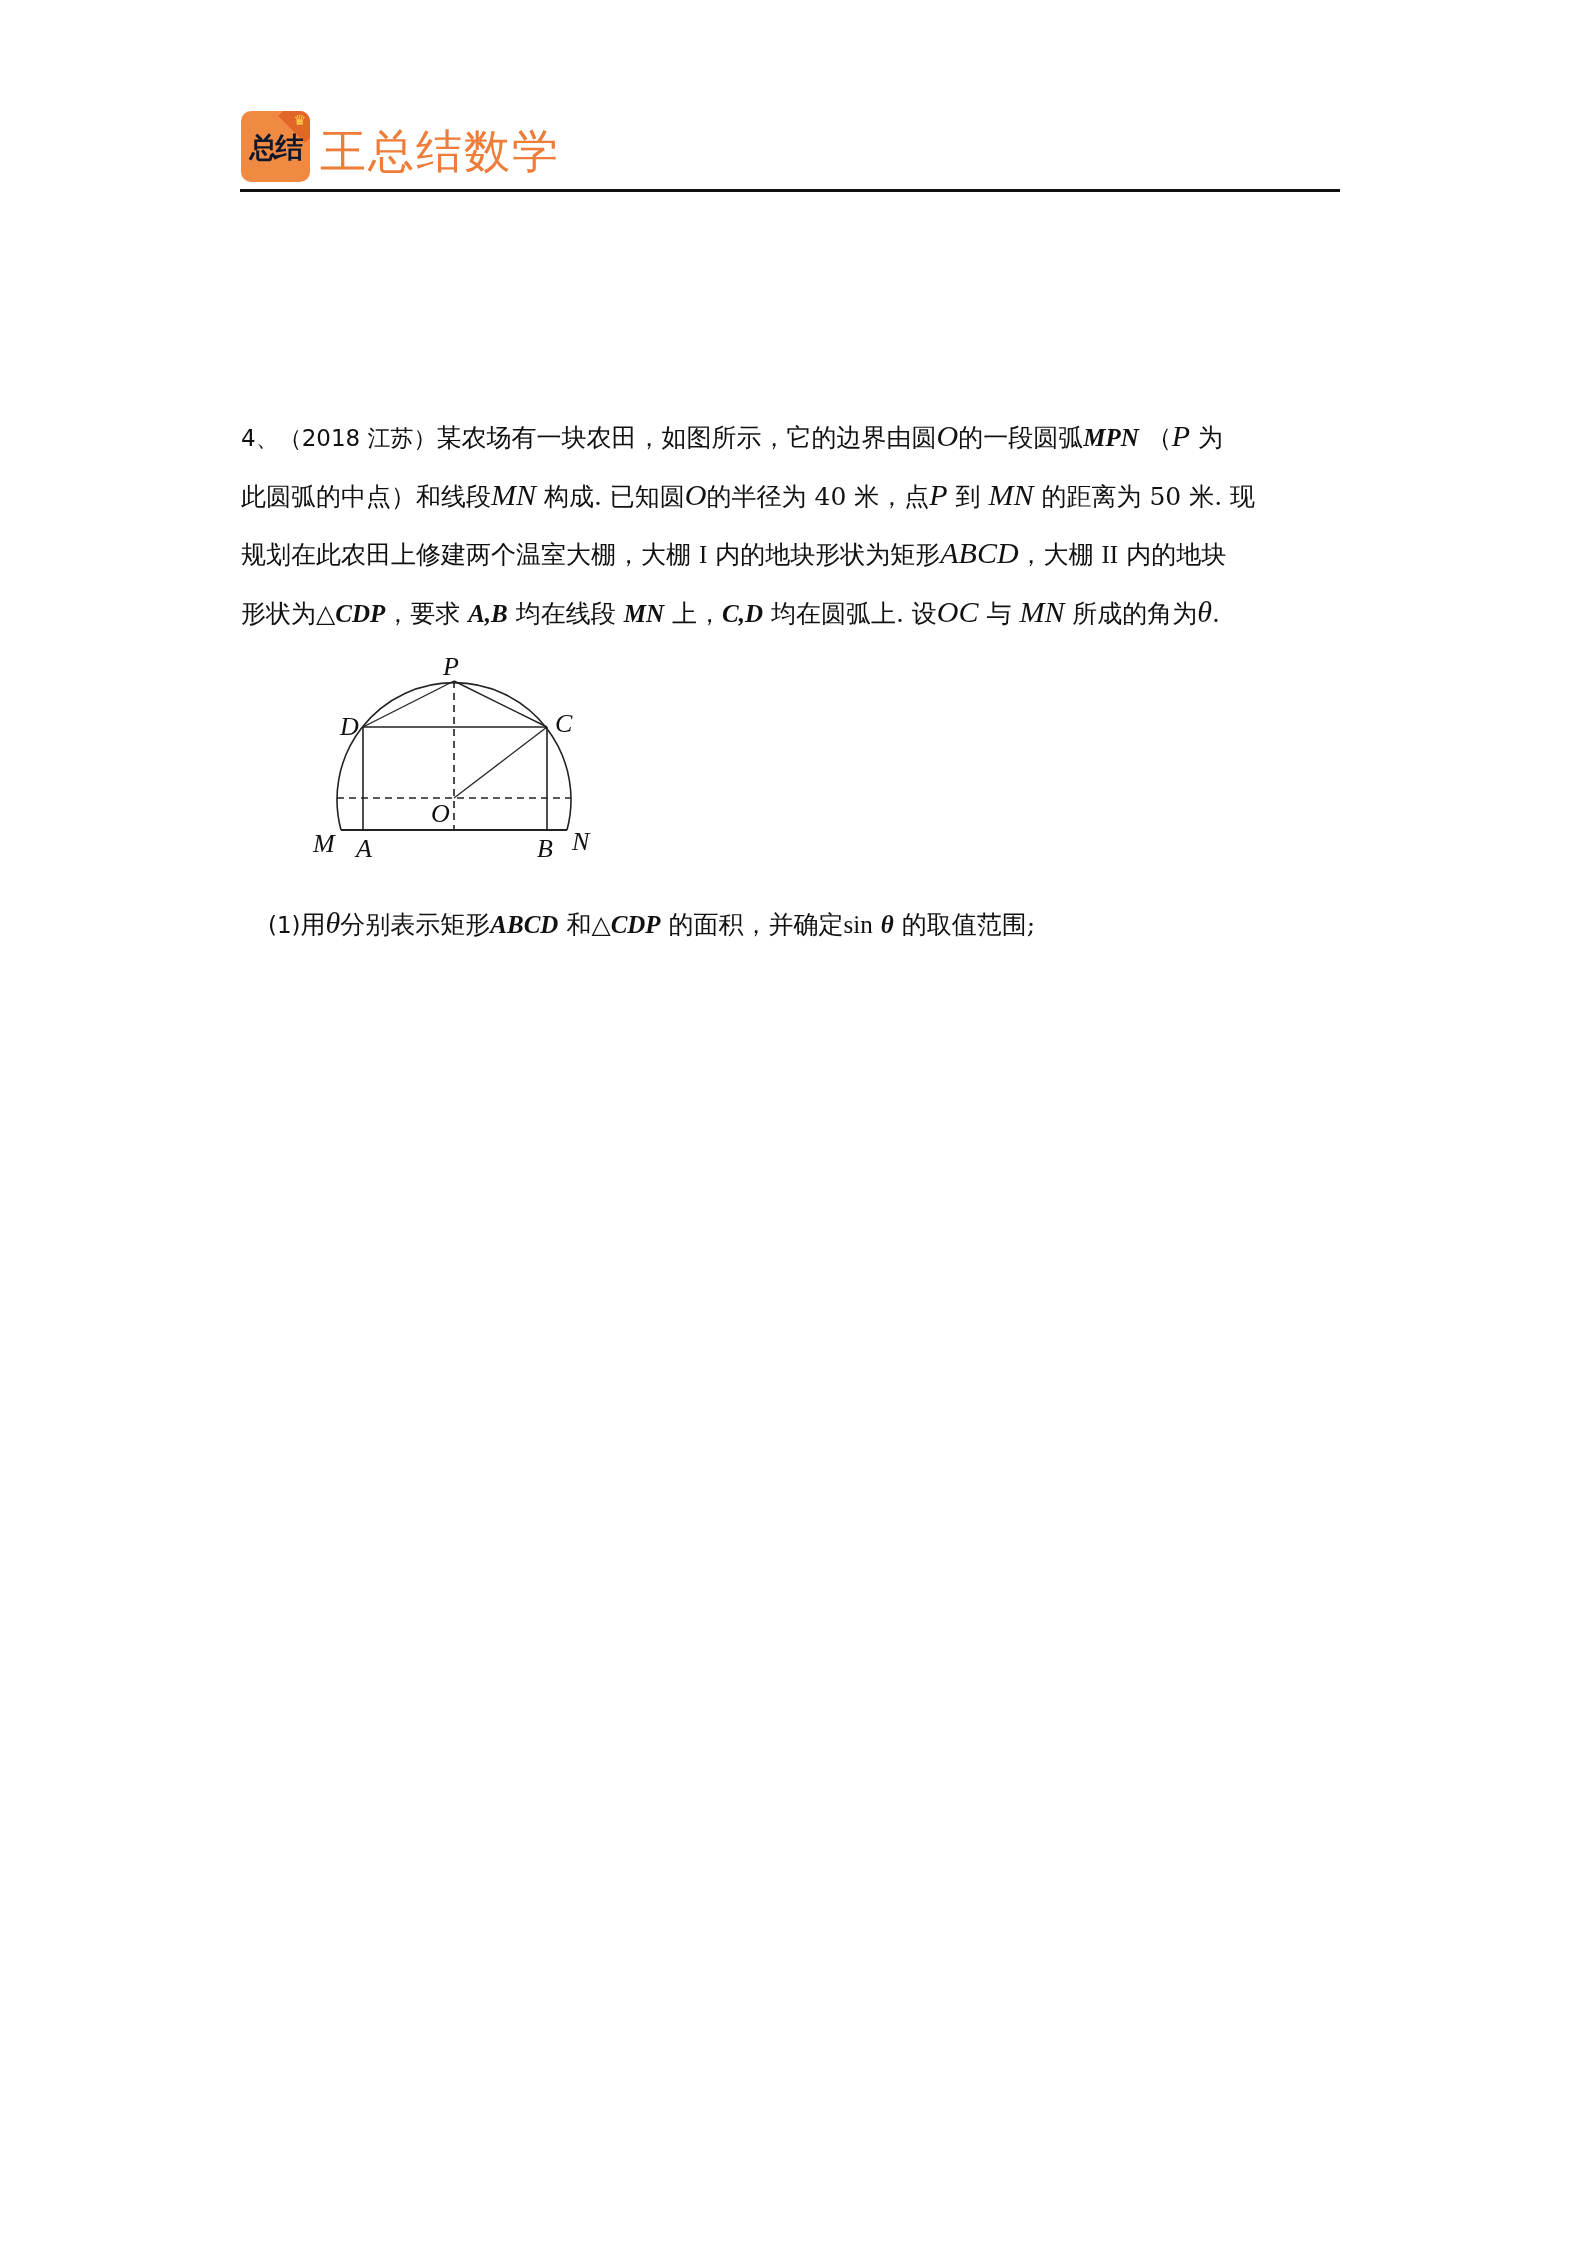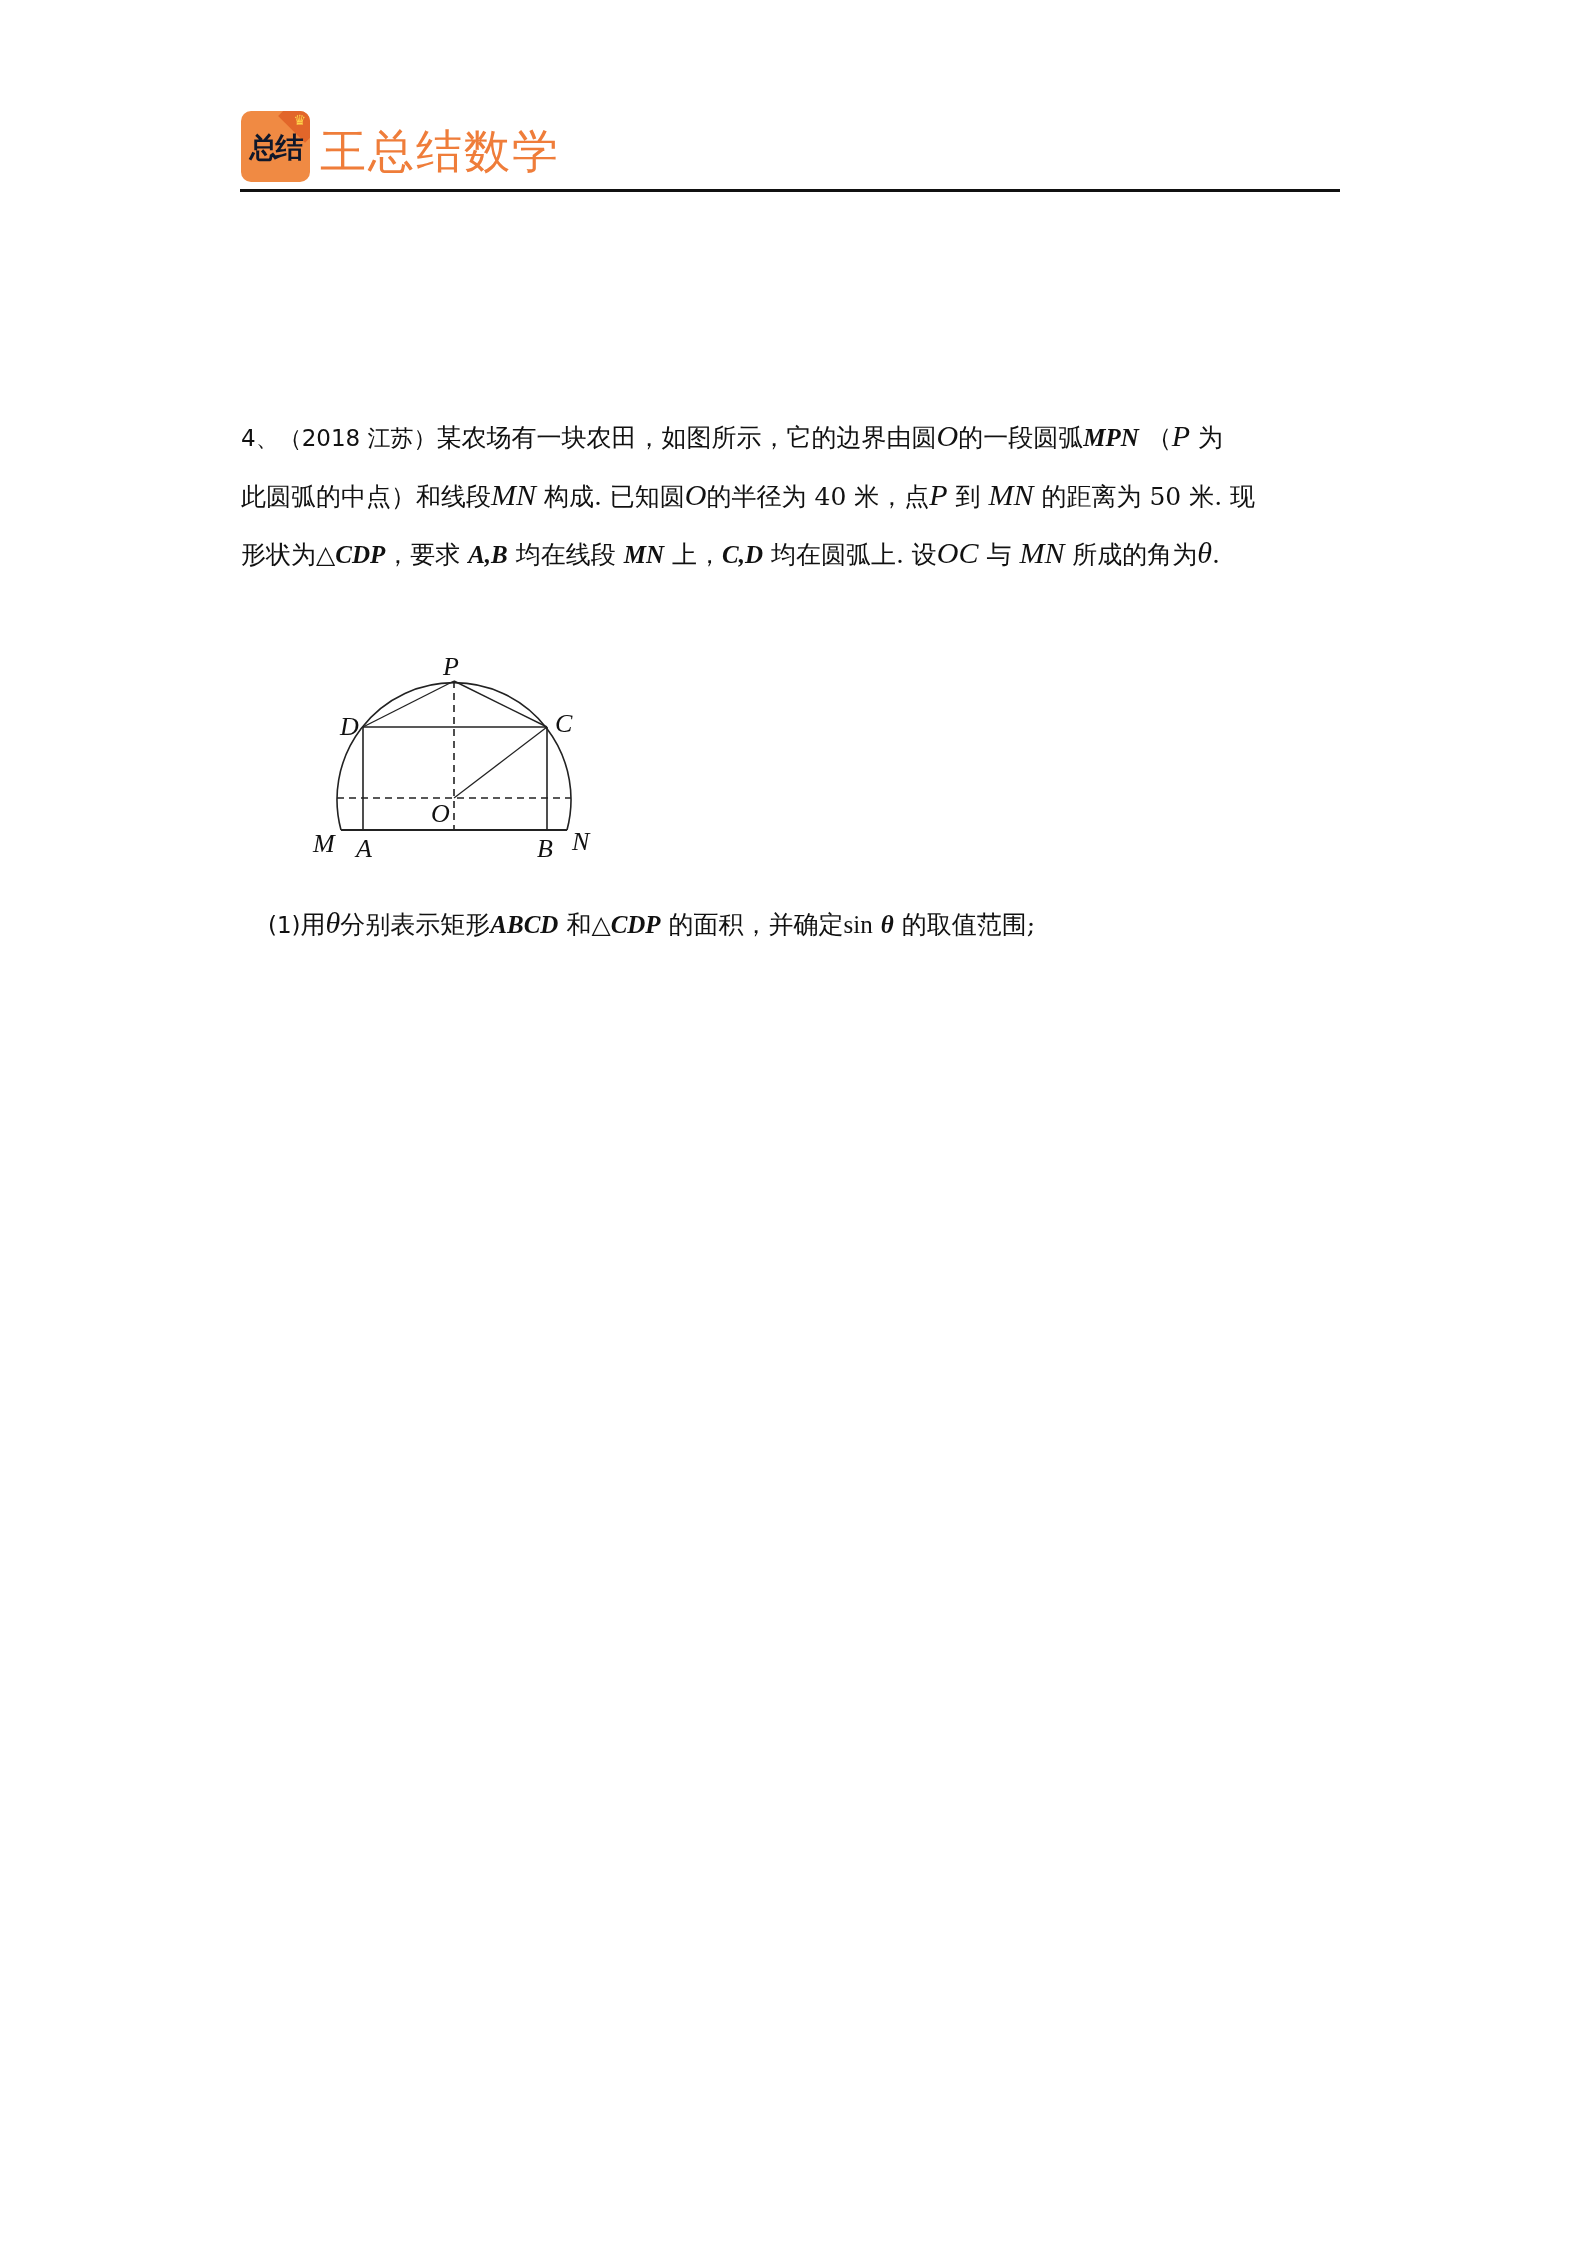--- a/index.html
+++ b/index.html
@@ -40,20 +40,21 @@
     <div class="badge-text">总结</div>
   </div>
   <div class="brand-name">王总结数学</div>
   <div class="header-rule"></div>
 
   <div class="problem">
     <p><span class="sans">4、</span><span class="sans">（2018 江苏）</span><span>某农场有一块农田，如图所示，它的边界由圆</span><span class="math">O</span><span>的一段圆弧</span><span class="math-sm">MPN</span>&nbsp;<span>（</span><span class="math">P</span>&nbsp;<span>为</span></p>
 
     <p><span>此圆弧的中点）和线段</span><span class="math">MN</span>&nbsp;<span>构成. 已知圆</span><span class="math">O</span><span>的半径为 40 米，点</span><span class="math">P</span>&nbsp;<span>到</span>&nbsp;<span class="math">MN</span>&nbsp;<span>的距离为 50 米. 现</span></p>
 
+    <p><span>规划在此农田上修建两个温室大棚，大棚</span>&nbsp;<span class="upright">I</span>&nbsp;<span>内的地块形状为矩形</span><span class="math">ABCD</span><span>，大棚</span>&nbsp;<span class="upright">II</span>&nbsp;<span>内的地块</span></p>
 
     <p><span>形状为△</span><span class="math-sm">CDP</span><span>，要求</span>&nbsp;<span class="math-sm">A,B</span>&nbsp;<span>均在线段</span>&nbsp;<span class="math-sm">MN</span>&nbsp;<span>上，</span><span class="math-sm">C,D</span>&nbsp;<span>均在圆弧上. 设</span><span class="math">OC</span>&nbsp;<span>与</span>&nbsp;<span class="math">MN</span>&nbsp;<span>所成的角为</span><span class="math">θ</span><span>.</span></p>
   </div>
 
   <div class="figure">
     <svg width="320" height="220" viewBox="0 0 320 220">
 
       <path d="M 41 180 A 117 117 0 1 1 267 180" fill="none" stroke="#222" stroke-width="1.6"></path>
 
       <line x1="41" y1="180" x2="267" y2="180" stroke="#222" stroke-width="1.8"></line>

